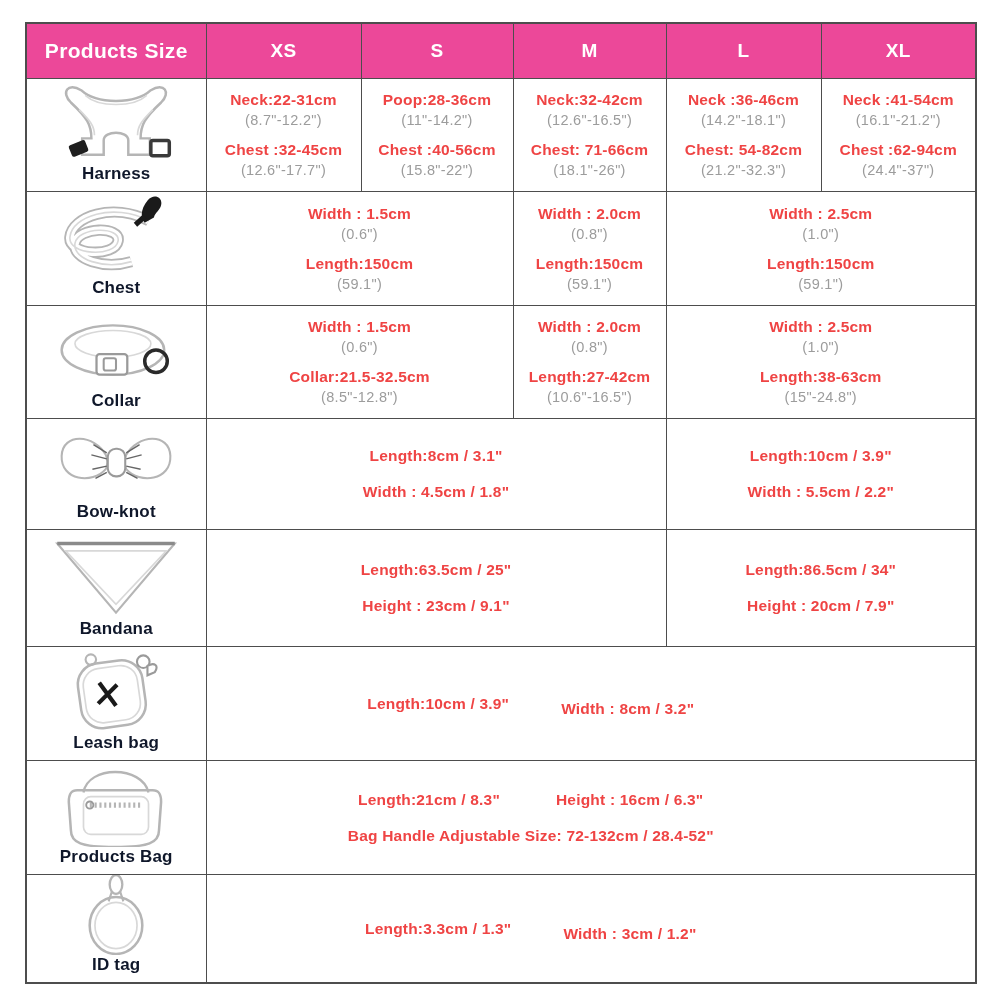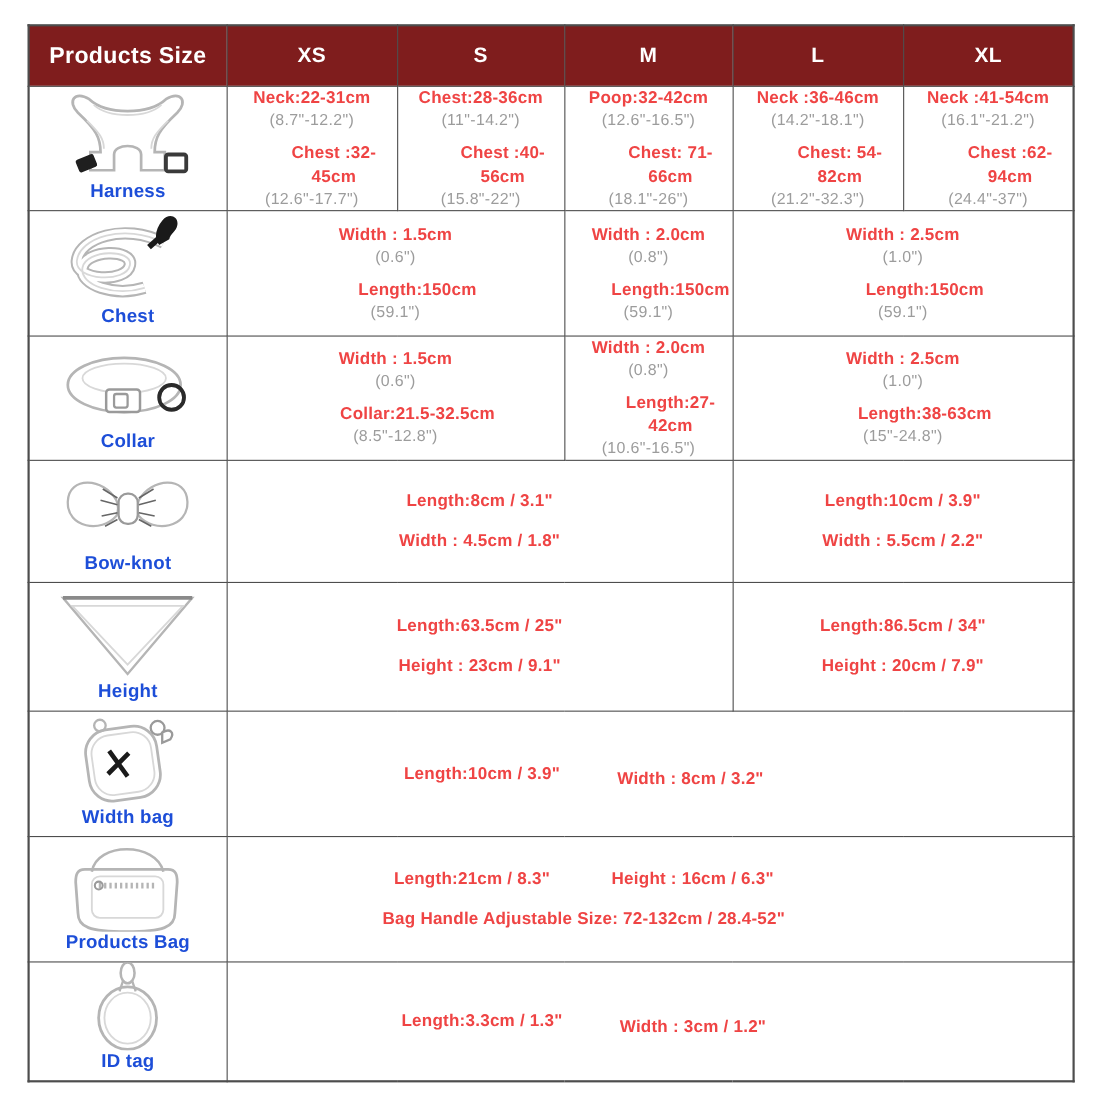--- a/index.html
+++ b/index.html
@@ -23,35 +23,35 @@
   tr.r-head{height:55px}
   tr.r-harness{height:113px}
   tr.r-leash{height:114px}
   tr.r-collar{height:113px}
   tr.r-bowknot{height:111px}
   tr.r-bandana{height:117px}
   tr.r-poopbag{height:112px}
   tr.r-walkingbag{height:113px}
   tr.r-idtag{height:102px}
   td.head{
-    background:#7f1d1d;color:#ffffff;
+    background:#ec4899;color:#ffffff;
     font-weight:bold;font-size:19px;letter-spacing:.3px;margin-left:16px;
   }
   td.head.title{font-size:21px;}
   td.prod{vertical-align:bottom;}
   .prodwrap{display:flex;flex-direction:column;align-items:center;justify-content:flex-end;height:100%;}
   .icon{flex:1;display:flex;align-items:center;justify-content:center;width:100%;}
   .icon svg{display:block;}
   .plabel{
-    color:#1d4ed8;font-weight:bold;font-size:17px;
+    color:#0f172a;font-weight:bold;font-size:17px;
     padding-bottom:7px;letter-spacing:.2px;
   }
   .val{color:#ef4444;font-size:15.5px;font-weight:700;letter-spacing:.2px;line-height:21px;}
   .sub{color:#9c9c9c;font-size:14.5px;line-height:20px;letter-spacing:.3px;}
-  .gap{margin-top:9px;margin-left:40px;}
+  .gap{margin-top:9px;}
   .sp{margin-top:15px;}
   .pair{display:flex;justify-content:center;align-items:baseline;}
   .pair .second{margin-left:52px;position:relative;top:5px;}
   .pair .aligned{margin-left:56px;top:0;}
   td.fullspan{padding-right:120px;}
   .stroke-lt{stroke:#b5b5b5;fill:none;}
   .stroke-xlt{stroke:#d8d8d8;fill:none;}
 </style>
 </head>
 <body>
@@ -90,27 +90,27 @@
         <span class="plabel">Harness</span>
       </div>
     </td>
     <td>
       <div class="val">Neck:22-31cm</div>
       <div class="sub">(8.7"-12.2")</div>
       <div class="val gap">Chest :32-45cm</div>
       <div class="sub">(12.6"-17.7")</div>
     </td>
     <td>
-      <div class="val">Chest:28-36cm</div>
+      <div class="val">Poop:28-36cm</div>
       <div class="sub">(11"-14.2")</div>
       <div class="val gap">Chest :40-56cm</div>
       <div class="sub">(15.8"-22")</div>
     </td>
     <td>
-      <div class="val">Poop:32-42cm</div>
+      <div class="val">Neck:32-42cm</div>
       <div class="sub">(12.6"-16.5")</div>
       <div class="val gap">Chest: 71-66cm</div>
       <div class="sub">(18.1"-26")</div>
     </td>
     <td>
       <div class="val">Neck :36-46cm</div>
       <div class="sub">(14.2"-18.1")</div>
       <div class="val gap">Chest: 54-82cm</div>
       <div class="sub">(21.2"-32.3")</div>
     </td>
@@ -222,21 +222,21 @@
   <tr class="r-bandana">
     <td class="prod">
       <div class="prodwrap">
         <span class="icon">
           <svg width="150" height="86" viewBox="0 0 140 82">
             <path class="stroke-lt" stroke-width="2" d="M14 10 L126 10 L70 76 Z"></path>
             <path d="M14 10 L126 10" stroke="#8a8a8a" stroke-width="3.4"></path>
             <path class="stroke-xlt" stroke-width="1.6" d="M22 17 L118 17 L70 68 Z"></path>
           </svg>
         </span>
-        <span class="plabel">Height</span>
+        <span class="plabel">Bandana</span>
       </div>
     </td>
     <td colspan="3">
       <div class="val">Length:63.5cm / 25"</div>
       <div class="val sp">Height : 23cm / 9.1"</div>
     </td>
     <td colspan="2">
       <div class="val">Length:86.5cm / 34"</div>
       <div class="val sp">Height : 20cm / 7.9"</div>
     </td>
@@ -248,21 +248,21 @@
         <span class="icon">
           <svg width="130" height="86" viewBox="0 0 120 82">
             <rect class="stroke-lt" stroke-width="2.4" x="25" y="14" width="62" height="62" rx="20" transform="rotate(-8 56 45)"></rect>
             <rect class="stroke-xlt" stroke-width="1.6" x="30" y="19" width="52" height="52" rx="16" transform="rotate(-8 56 45)"></rect>
             <path d="M44 34 L60 56 M61 36 L43 54" stroke="#1a1a1a" stroke-width="4"></path>
             <circle cx="86" cy="14" r="6" fill="none" stroke="#9a9a9a" stroke-width="2"></circle>
             <path d="M90 18 C97 14 101 18 97 24 L90 27 Z" fill="#ffffff" stroke="#9a9a9a" stroke-width="2"></path>
             <circle cx="36" cy="12" r="5" fill="none" stroke="#b5b5b5" stroke-width="2"></circle>
           </svg>
         </span>
-        <span class="plabel">Width bag</span>
+        <span class="plabel">Leash bag</span>
       </div>
     </td>
     <td colspan="5" class="fullspan">
       <div class="pair">
         <span class="val">Length:10cm / 3.9"</span>
         <span class="val second">Width : 8cm / 3.2"</span>
       </div>
     </td>
   </tr>
 

